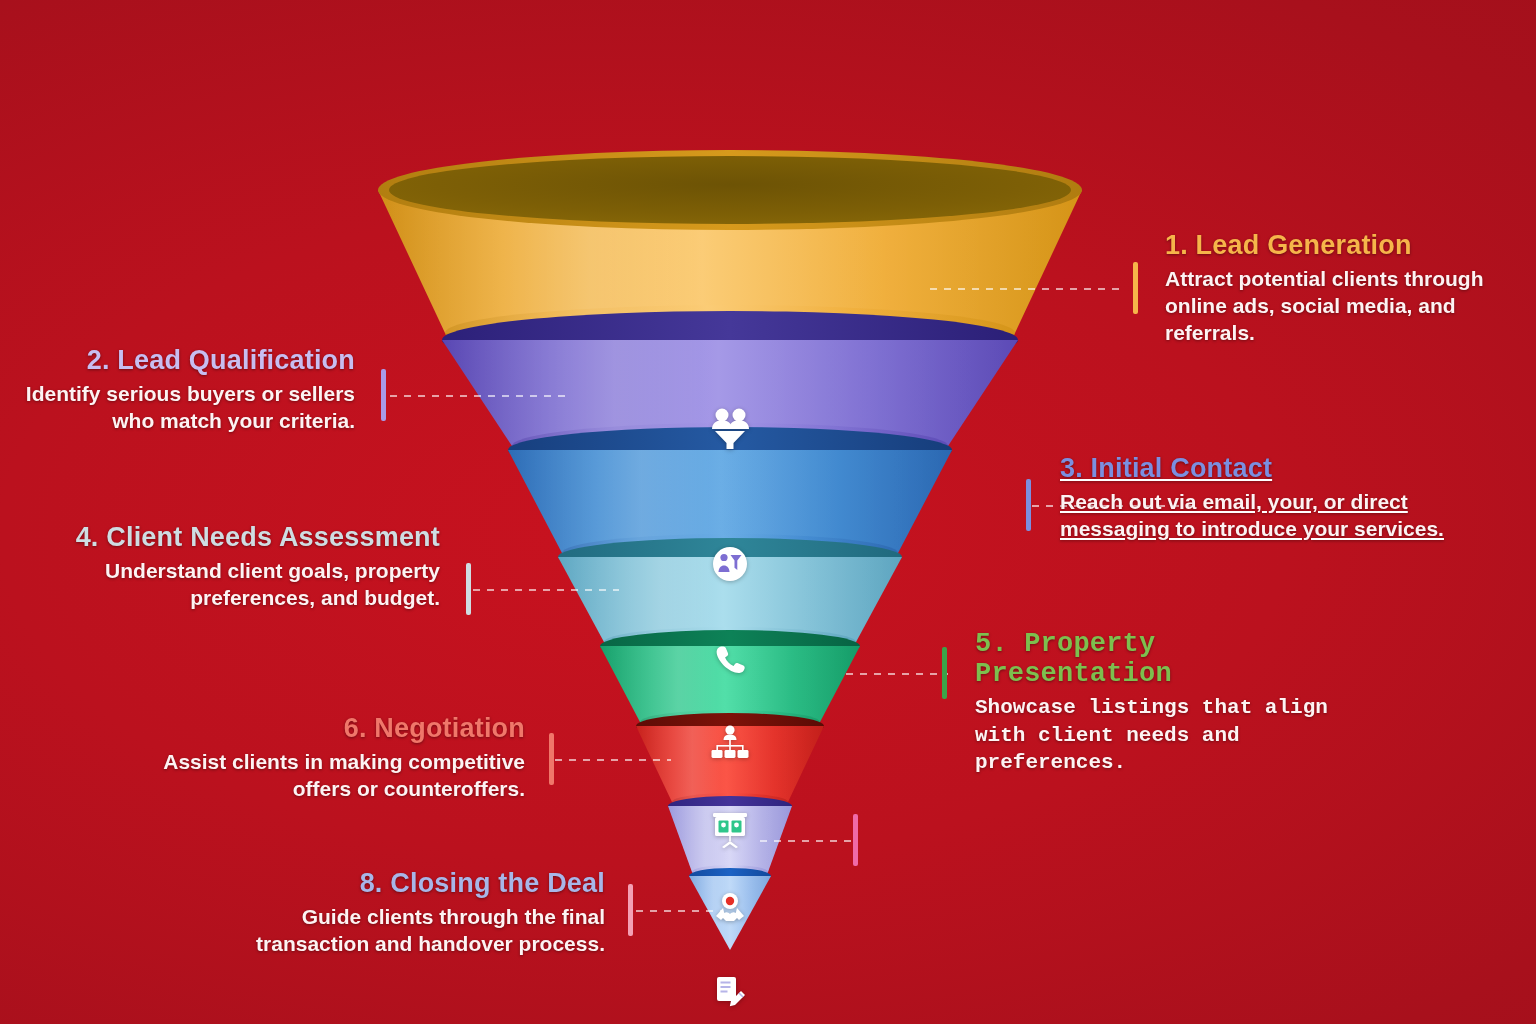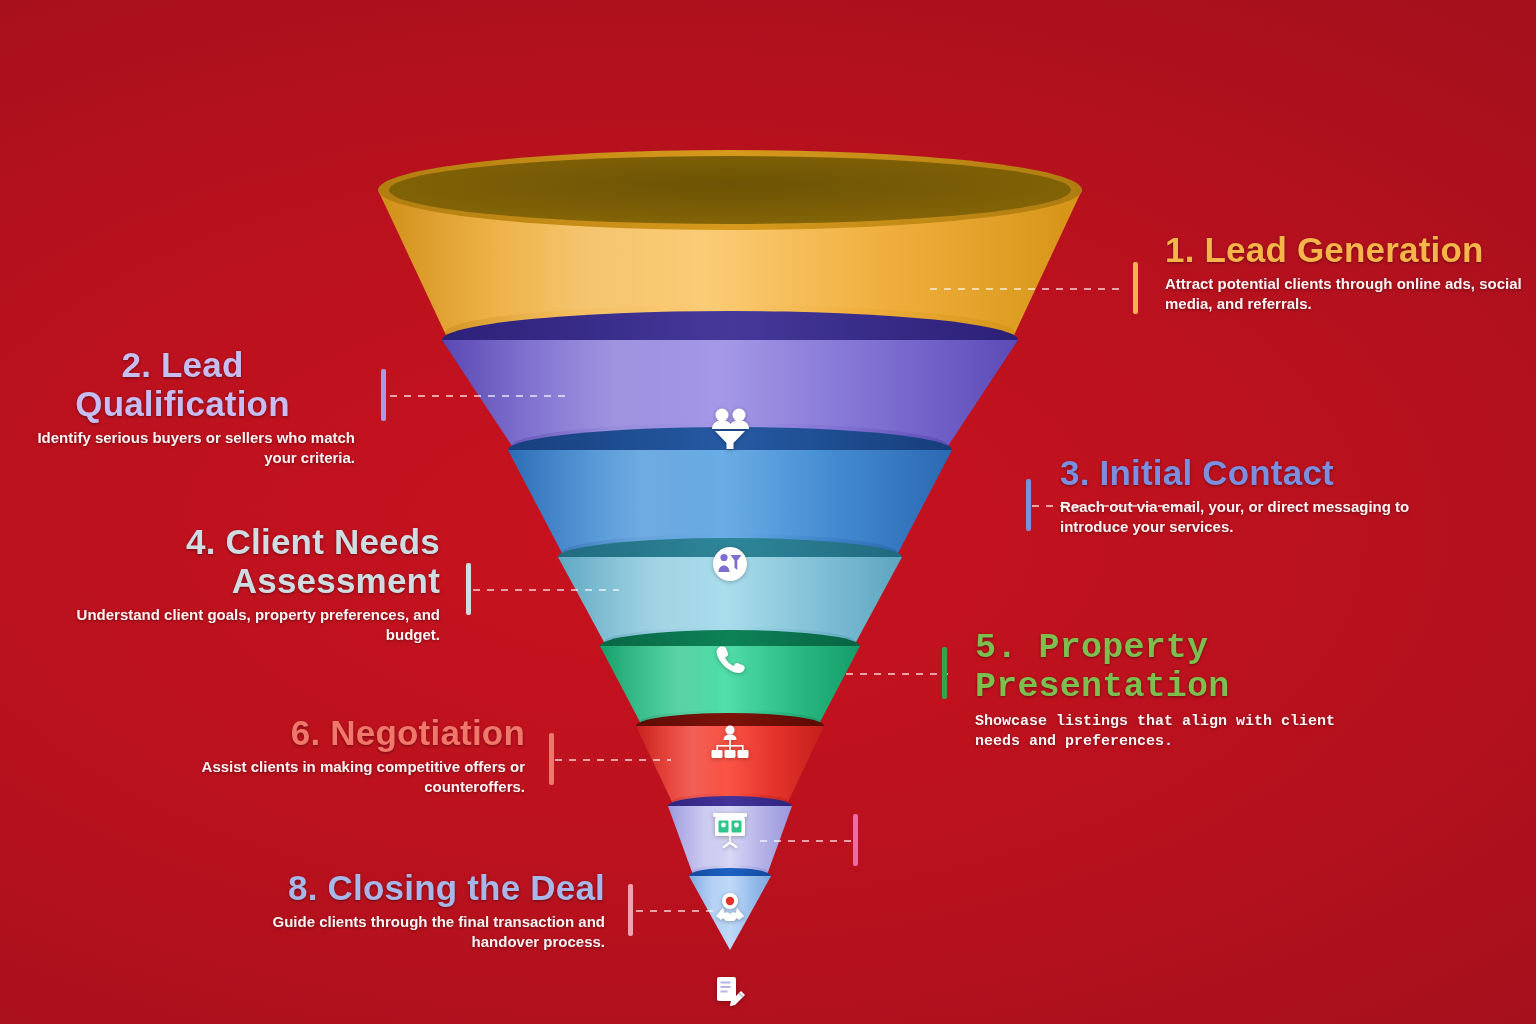--- a/index.html
+++ b/index.html
@@ -60,29 +60,29 @@
     border-radius: 2px;
     transform: translateY(-50%);
   }
 
   
   .label {
     position: absolute;
     color: #ffffff;
   }
   .label .title {
-    font-size: 35px;
+    font-size: 27px;
     font-weight: bold;
     line-height: 1.12;
     margin: 0 0 5px 0;
     letter-spacing: .2px;
     text-shadow: 0 1px 3px rgba(0,0,0,.42);
   }
   .label .desc {
-    font-size: 15px;
+    font-size: 21px;
     font-weight: bold;
     line-height: 1.29;
     margin: 0;
     color: #fdf3f3;
     text-shadow: 0 1px 3px rgba(0,0,0,.40);
   }
   .label.right  { text-align: left; }
   .label.left   { text-align: right; }
 </style>
 </head>
@@ -380,25 +380,25 @@
 
   <div class="connector" style="left:636px; top:910px; width:86px;"></div>
   <div class="tick" style="left:628px; top:910px; background:#f4a0b4;"></div>
 
   <div class="label right" style="left:1165px; top:230px; width:372px;">
     <p class="title" style="color: rgb(246, 181, 74);">1. Lead Generation</p>
     <p class="desc">Attract potential clients through online ads, social media, and referrals.</p>
   </div>
 
   <div class="label left" style="left:10px; top:345px; width:345px;">
-    <p class="title" style="color: rgb(200, 189, 240); text-align: center;">2. Lead Qualification</p>
+    <p class="title" style="color: rgb(200, 189, 240);">2. Lead Qualification</p>
     <p class="desc">Identify serious buyers or sellers who match your criteria.</p>
   </div>
 
-  <div class="label right" style="left:1060px; top:453px; width:398px;">
+  <div class="label right" style="left:1060px; top:453px; width:398px;text-decoration:underline;">
     <p class="title" style="color: rgb(123, 143, 224);">3. Initial Contact</p>
     <p class="desc">Reach out via email, your, or direct messaging to introduce your services.</p>
   </div>
 
   <div class="label left" style="left:48px; top:522px; width:392px;">
     <p class="title" style="color: rgb(207, 221, 226);">4. Client Needs Assessment</p>
     <p class="desc">Understand client goals, property preferences, and budget.</p>
   </div>
 
   <div class="label right" style="left:975px; top:629px; width:390px;font-family:Liberation Mono, monospace;">

